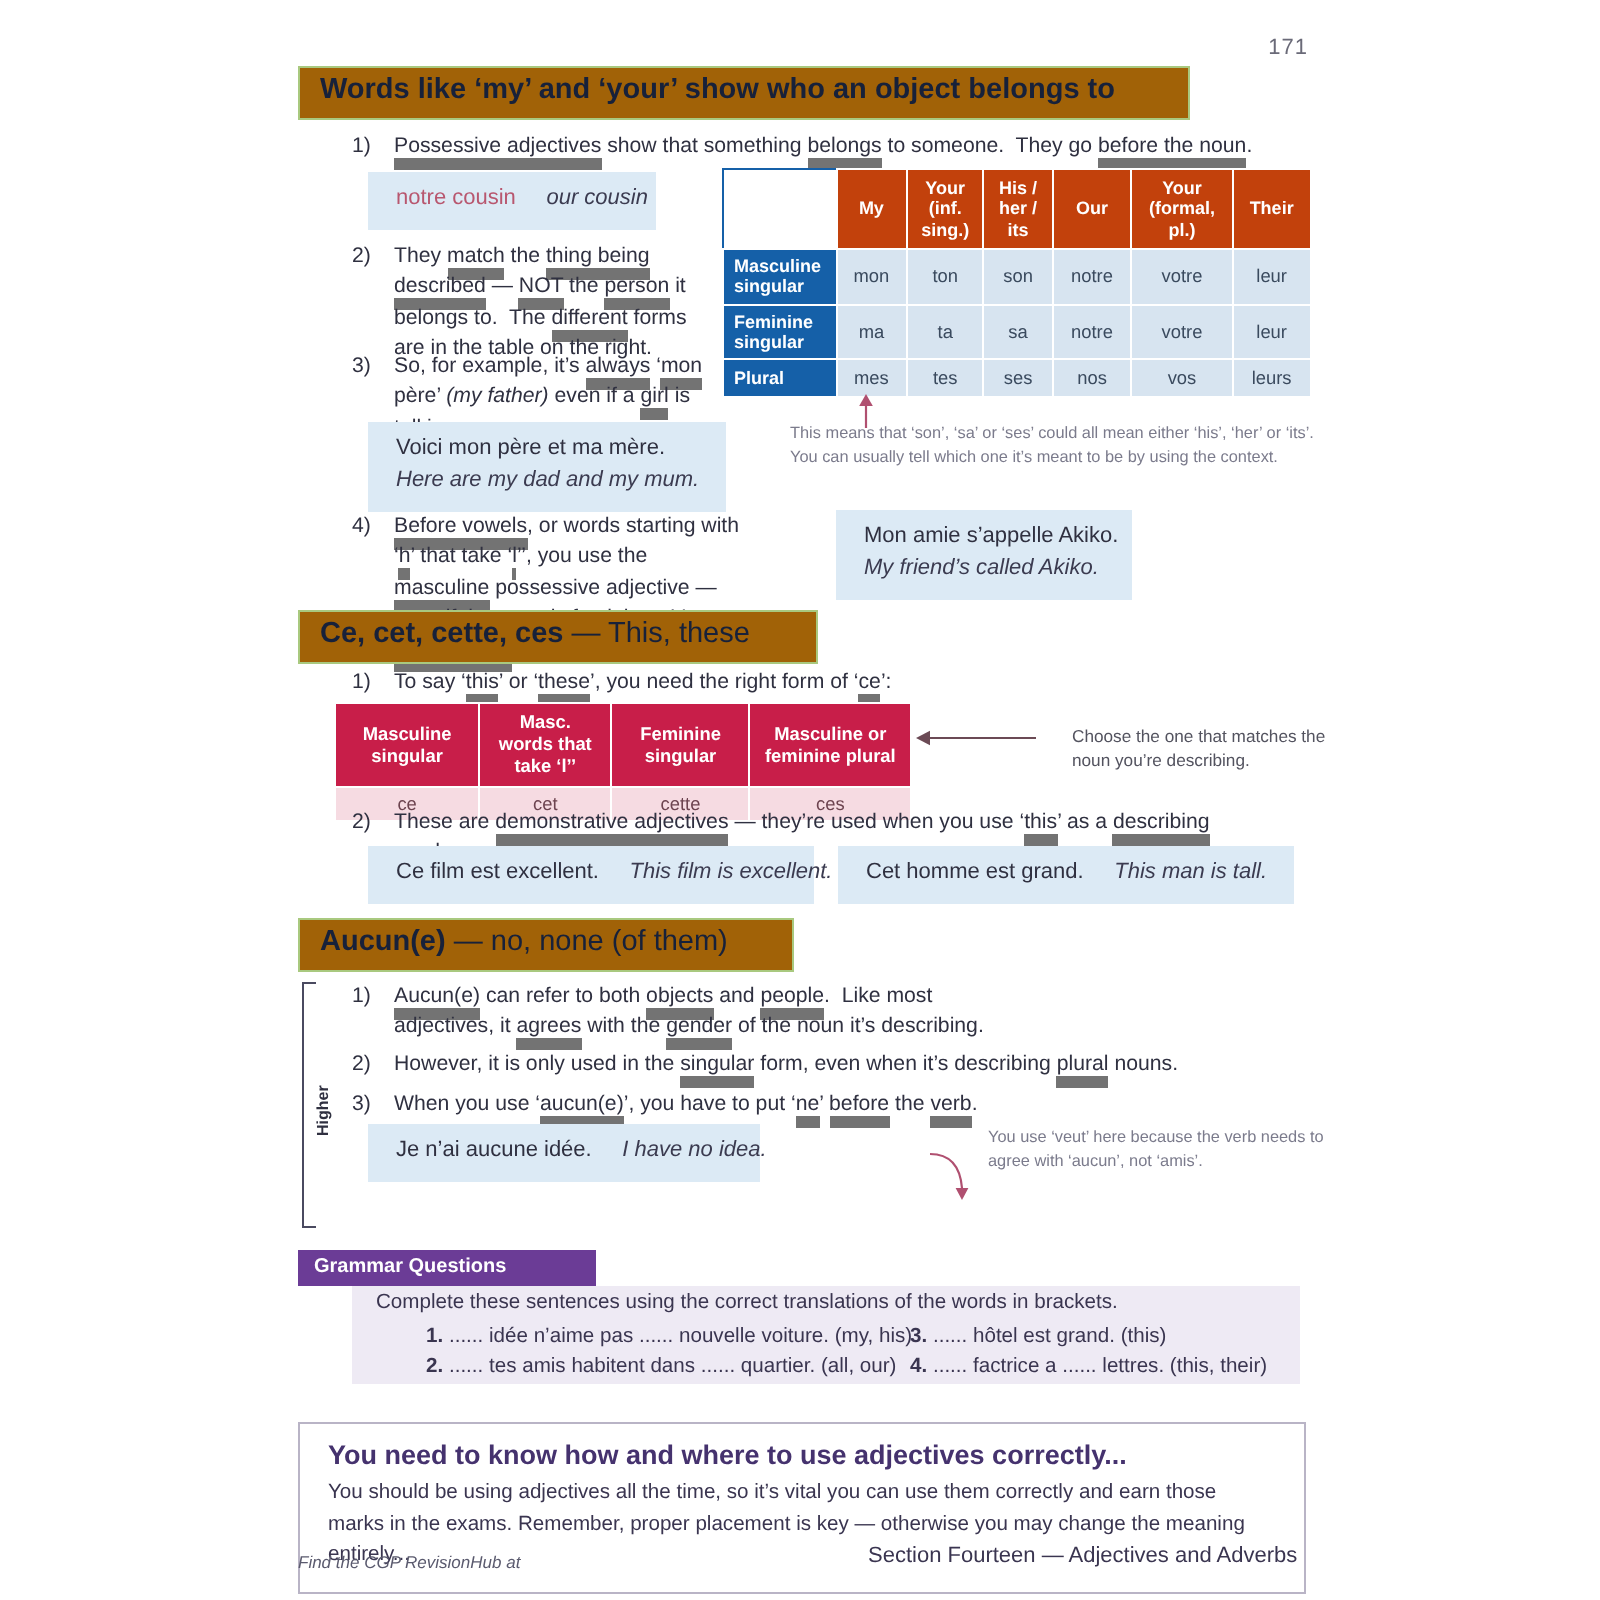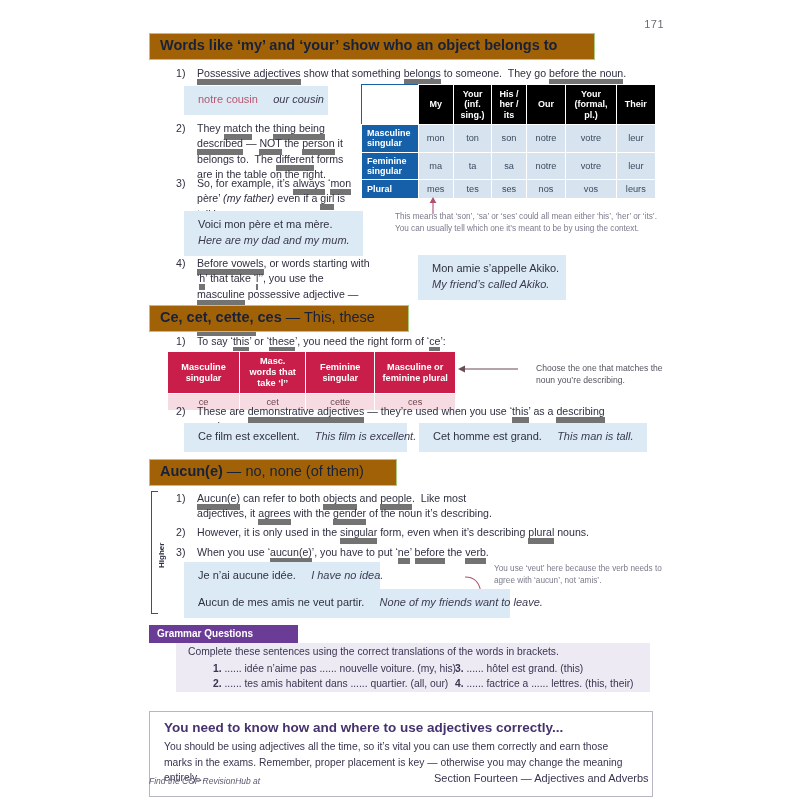--- a/index.html
+++ b/index.html
@@ -8,21 +8,21 @@
     background:#ffffff;
     font-family:"Liberation Sans", sans-serif;
     color:#2b2b3a;
     position:relative;
     overflow:hidden;
   }
   .page{position:absolute;left:0;top:0;width:800px;height:800px;}
 
   
   .page-num{
-    position:absolute;right:136px;top:18px;
+    position:absolute;right:146px;top:18px;
     font-size:11px;color:#6a6a78;letter-spacing:.5px;
   }
 
   
   .hdr-green{
     position:absolute;
     background:#a16207;
     border:1px solid #a9c97f;
     color:#17213a;
     font-size:14.5px;
@@ -79,21 +79,21 @@
     border-collapse:collapse;
     font-size:9px;
     background:#1560a8;
   }
   .tbl-blue th, .tbl-blue td{
     border:1px solid #ffffff;
     text-align:center;
     vertical-align:middle;
   }
   .tbl-blue thead th{
-    background:#000000;color:#ffffff;font-weight:bold;
+    background:#c2410c;color:#ffffff;font-weight:bold;
     padding:4px 3px;line-height:1.15;
   }
   .tbl-blue th.rowhdr{
     background:#1560a8;color:#ffffff;font-weight:bold;
     text-align:left;padding:3px 5px;line-height:1.15;
     font-size:9px;
   }
   .tbl-blue td{
     background:#d7e4f0;color:#3a4a5e;padding:4px 3px;font-size:9.2px;
   }
@@ -344,25 +344,20 @@
 
   <div class="note" style="left:478px;top:563px;width:175px;">
     <span>You use ‘veut’ here because the verb needs to agree with ‘aucun’, not ‘amis’.</span>
   </div>
 
   <svg class="ann" style="left:462px;top:570px;width:40px;height:32px;" viewBox="0 0 40 32">
     <path d="M3,7 C12,7 18,12 19,24" stroke="#b05070" stroke-width="1.1" fill="none"></path>
     <path d="M19,30 L15.8,24 L22.2,24 Z" fill="#b05070"></path>
   </svg>
 
-  <div class="ex" style="left:184px;top:589px;width:300px;">
-    <span>Aucun de mes amis ne veut partir.</span>
-    &nbsp;&nbsp;&nbsp;
-    <i>None of my friends want to leave.</i>
-  </div>
 
   <div class="hdr-purple" style="left:149px;top:625px;width:133px;">
     <span>Grammar Questions</span>
   </div>
 
   <div class="gq-panel" style="left:176px;top:643px;width:474px;height:49px;"></div>
 
   <div class="gq-intro" style="left:188px;top:646px;">Complete these sentences using the correct translations of the words in brackets.</div>
 
   <div class="gq-item" style="left:213px;top:663px;">

